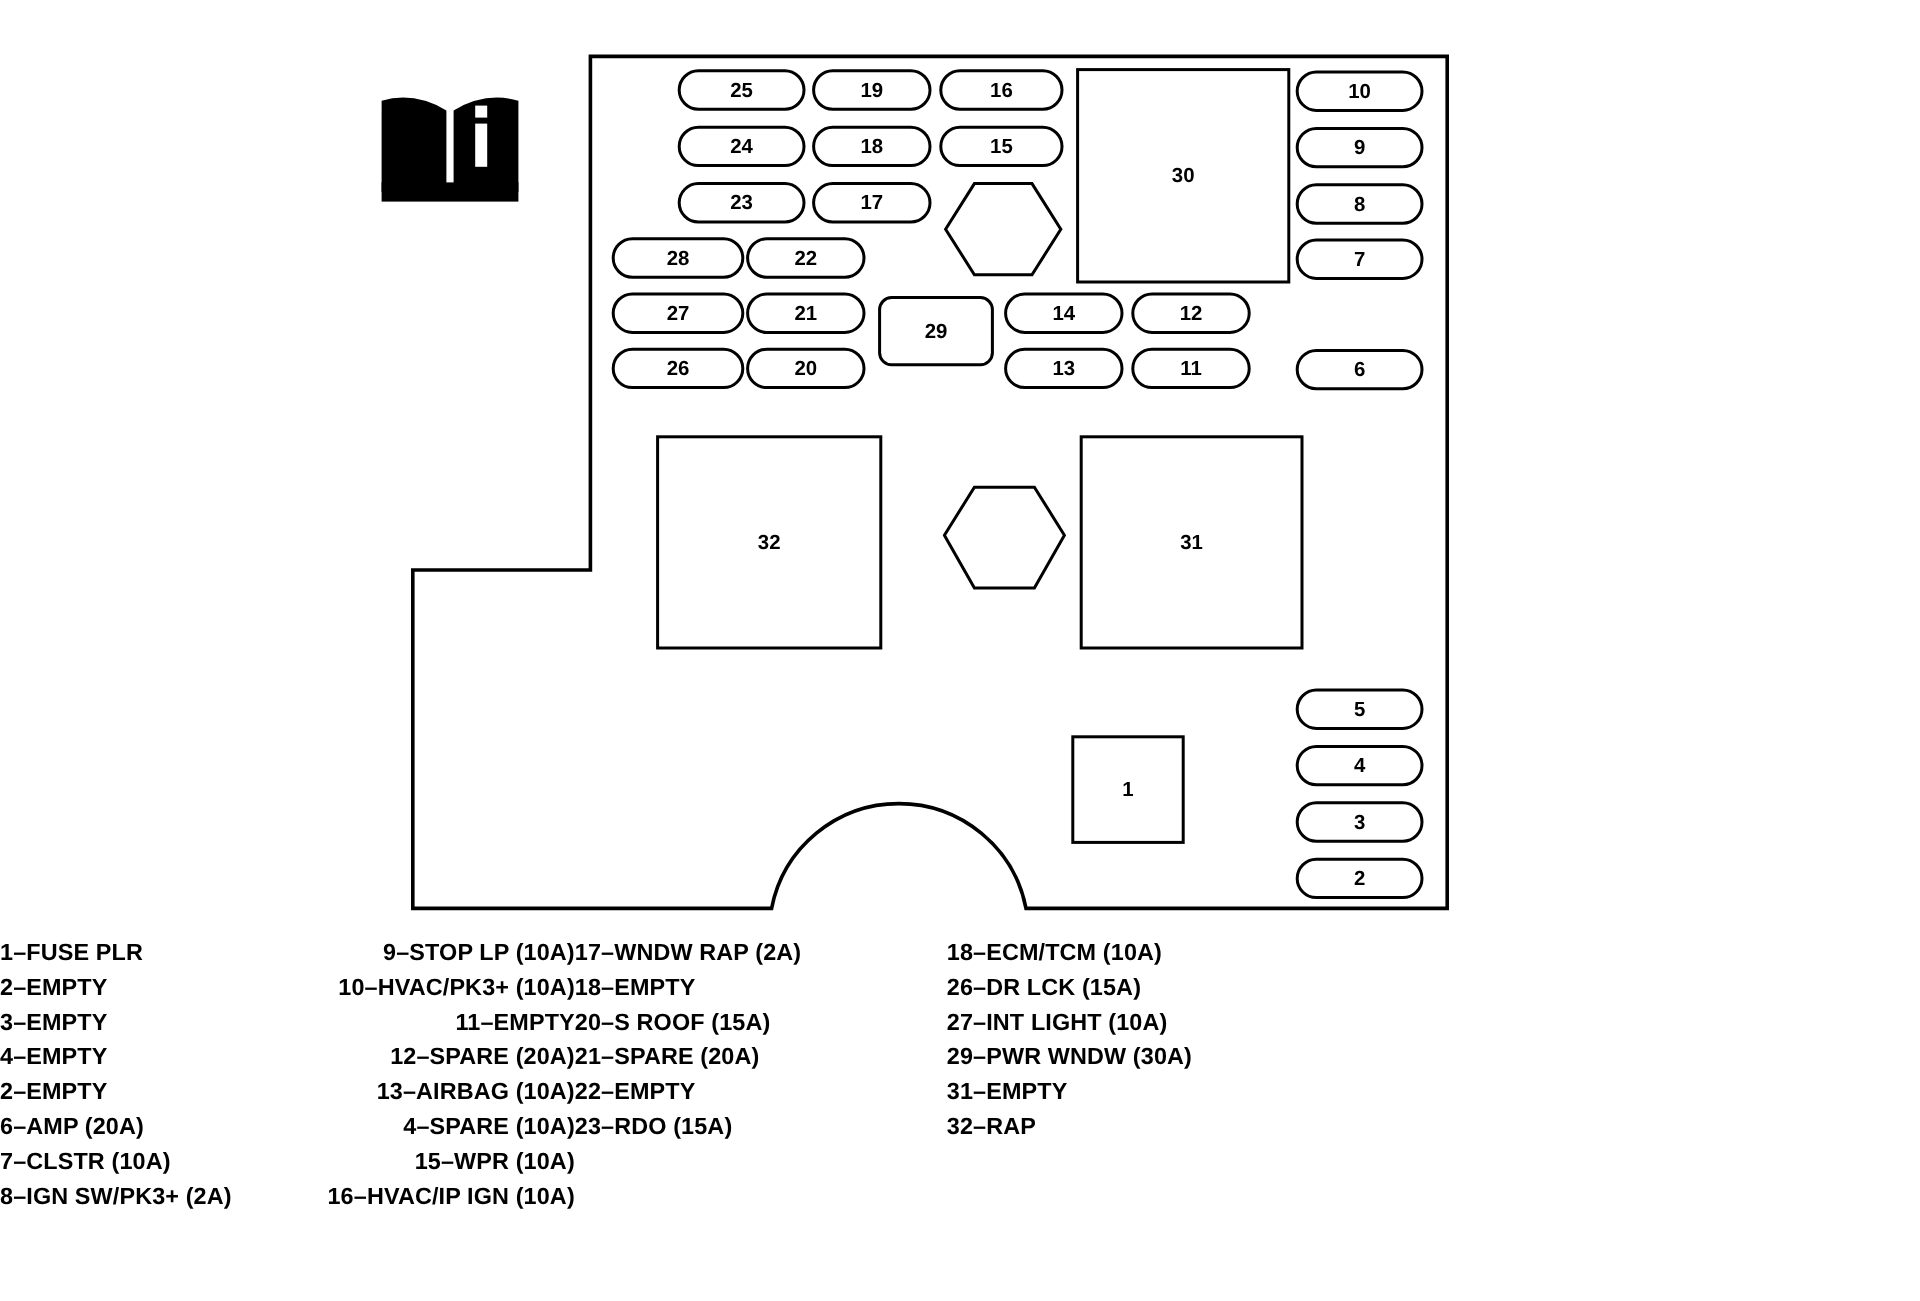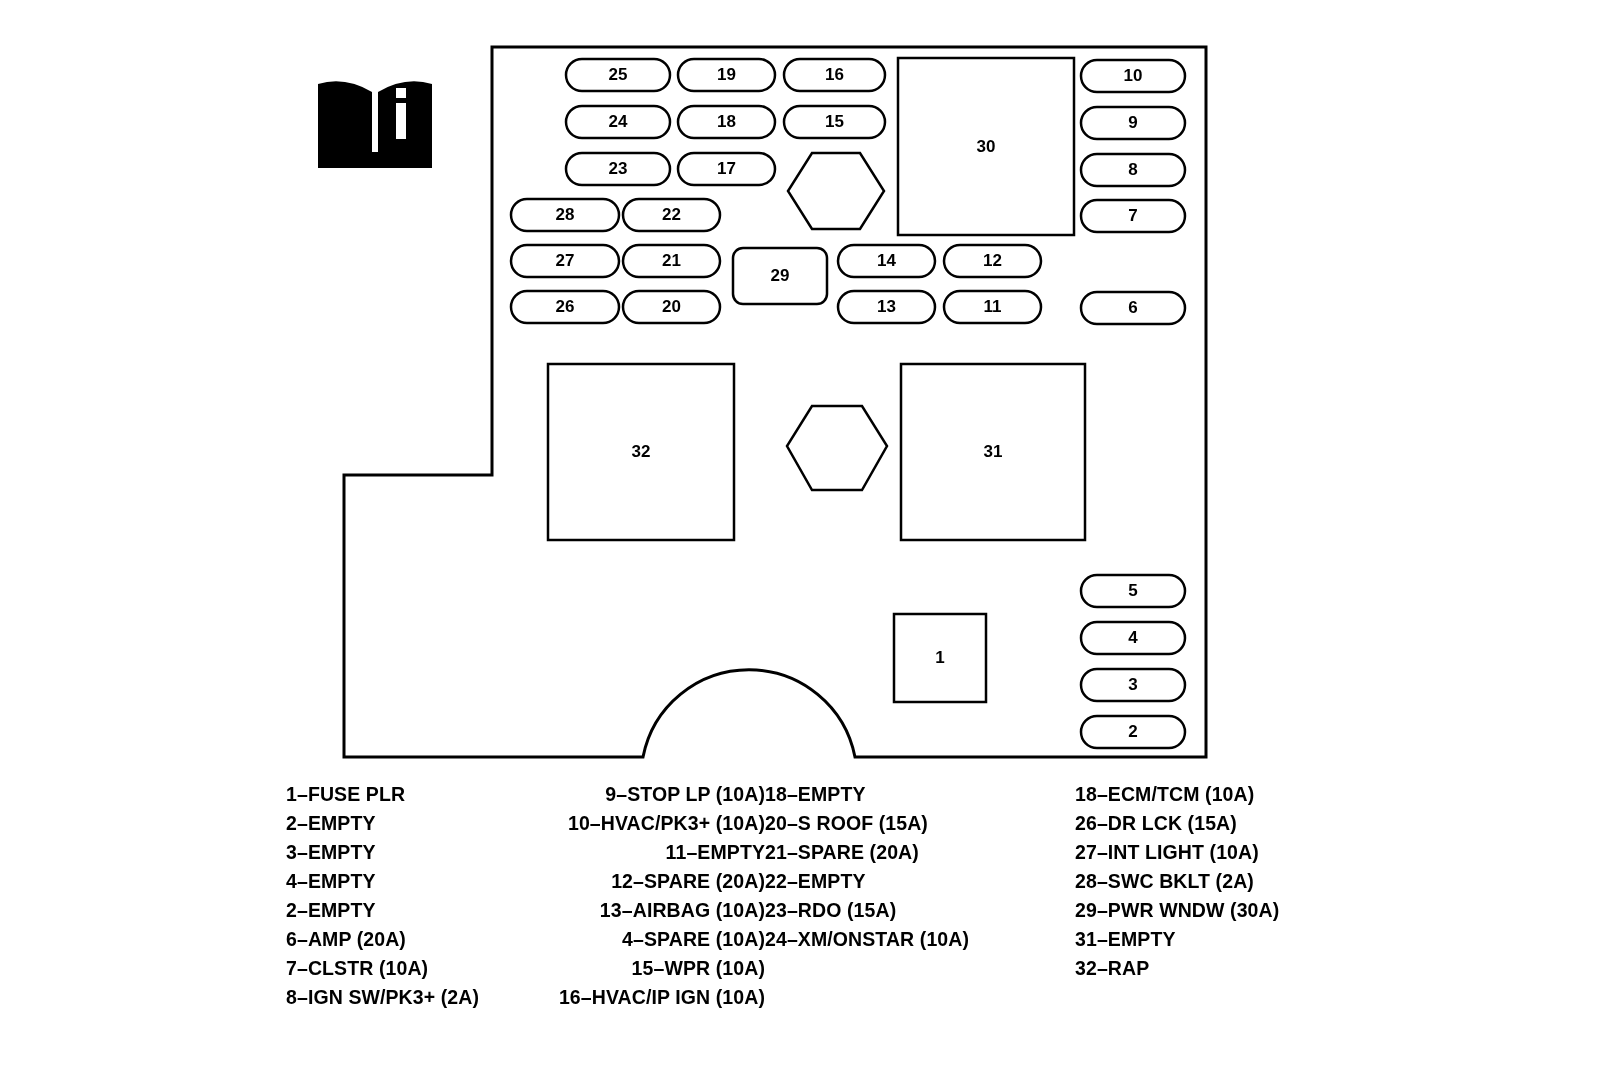--- a/index.html
+++ b/index.html
@@ -43,21 +43,20 @@
     fill: #ffffff;
     stroke: #000000;
     stroke-width: 2.5;
   }
   .legend {
     position: absolute;
     left: 0;
     top: 780px;
     width: 1600px;
     display: flex;
-    padding-left: 286px;
     box-sizing: border-box;
   }
   .legend-col {
     display: flex;
     flex-direction: column;
   }
   .legend-col.c0 { width: 234px; }
   .legend-col.c1 { width: 245px; align-items: flex-end; }
   .legend-col.c2 { width: 310px; }
   .legend-col.c3 { width: 300px; }
@@ -240,31 +239,30 @@
       <div class="legend-item">9–STOP LP (10A)</div>
       <div class="legend-item">10–HVAC/PK3+ (10A)</div>
       <div class="legend-item">11–EMPTY</div>
       <div class="legend-item">12–SPARE (20A)</div>
       <div class="legend-item">13–AIRBAG (10A)</div>
       <div class="legend-item">4–SPARE (10A)</div>
       <div class="legend-item">15–WPR (10A)</div>
       <div class="legend-item">16–HVAC/IP IGN (10A)</div>
     </div>
     <div class="legend-col c2">
+      <div class="legend-item">17–WNDW RAP (2A)</div>
       <div class="legend-item">18–EMPTY</div>
       <div class="legend-item">20–S ROOF (15A)</div>
       <div class="legend-item">21–SPARE (20A)</div>
       <div class="legend-item">22–EMPTY</div>
       <div class="legend-item">23–RDO (15A)</div>
-      <div class="legend-item">24–XM/ONSTAR (10A)</div>
     </div>
     <div class="legend-col c3">
       <div class="legend-item">18–ECM/TCM (10A)</div>
       <div class="legend-item">26–DR LCK (15A)</div>
       <div class="legend-item">27–INT LIGHT (10A)</div>
-      <div class="legend-item">28–SWC BKLT (2A)</div>
       <div class="legend-item">29–PWR WNDW (30A)</div>
       <div class="legend-item">31–EMPTY</div>
       <div class="legend-item">32–RAP</div>
     </div>
   </div>
 
 </div>
 
 </body></html>

